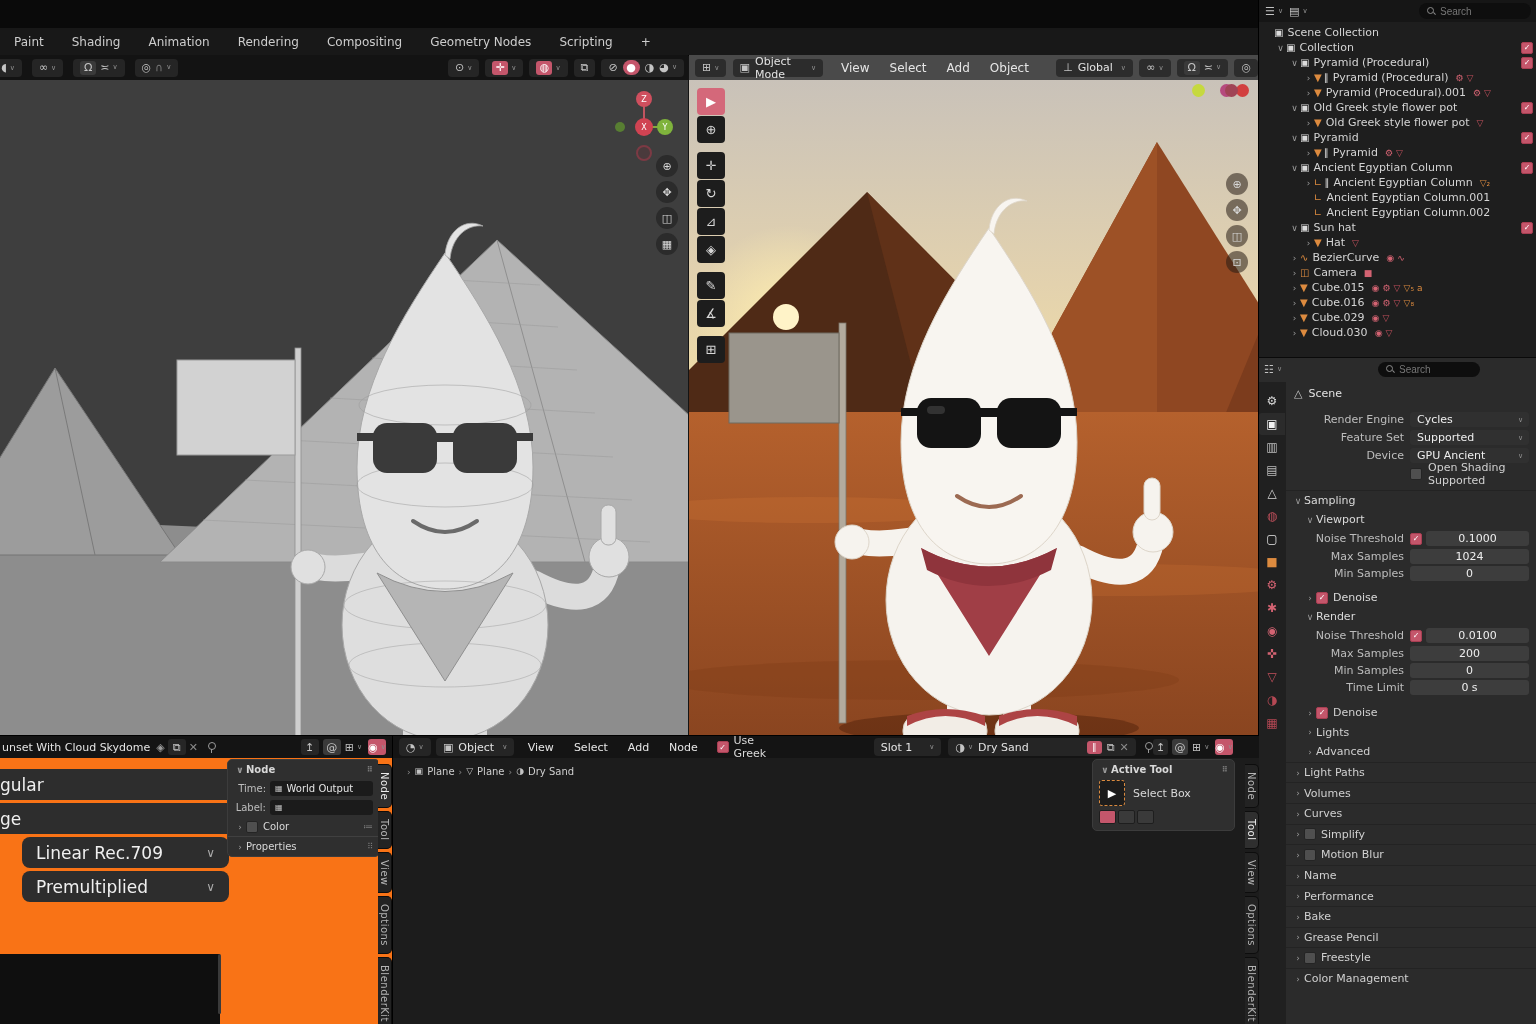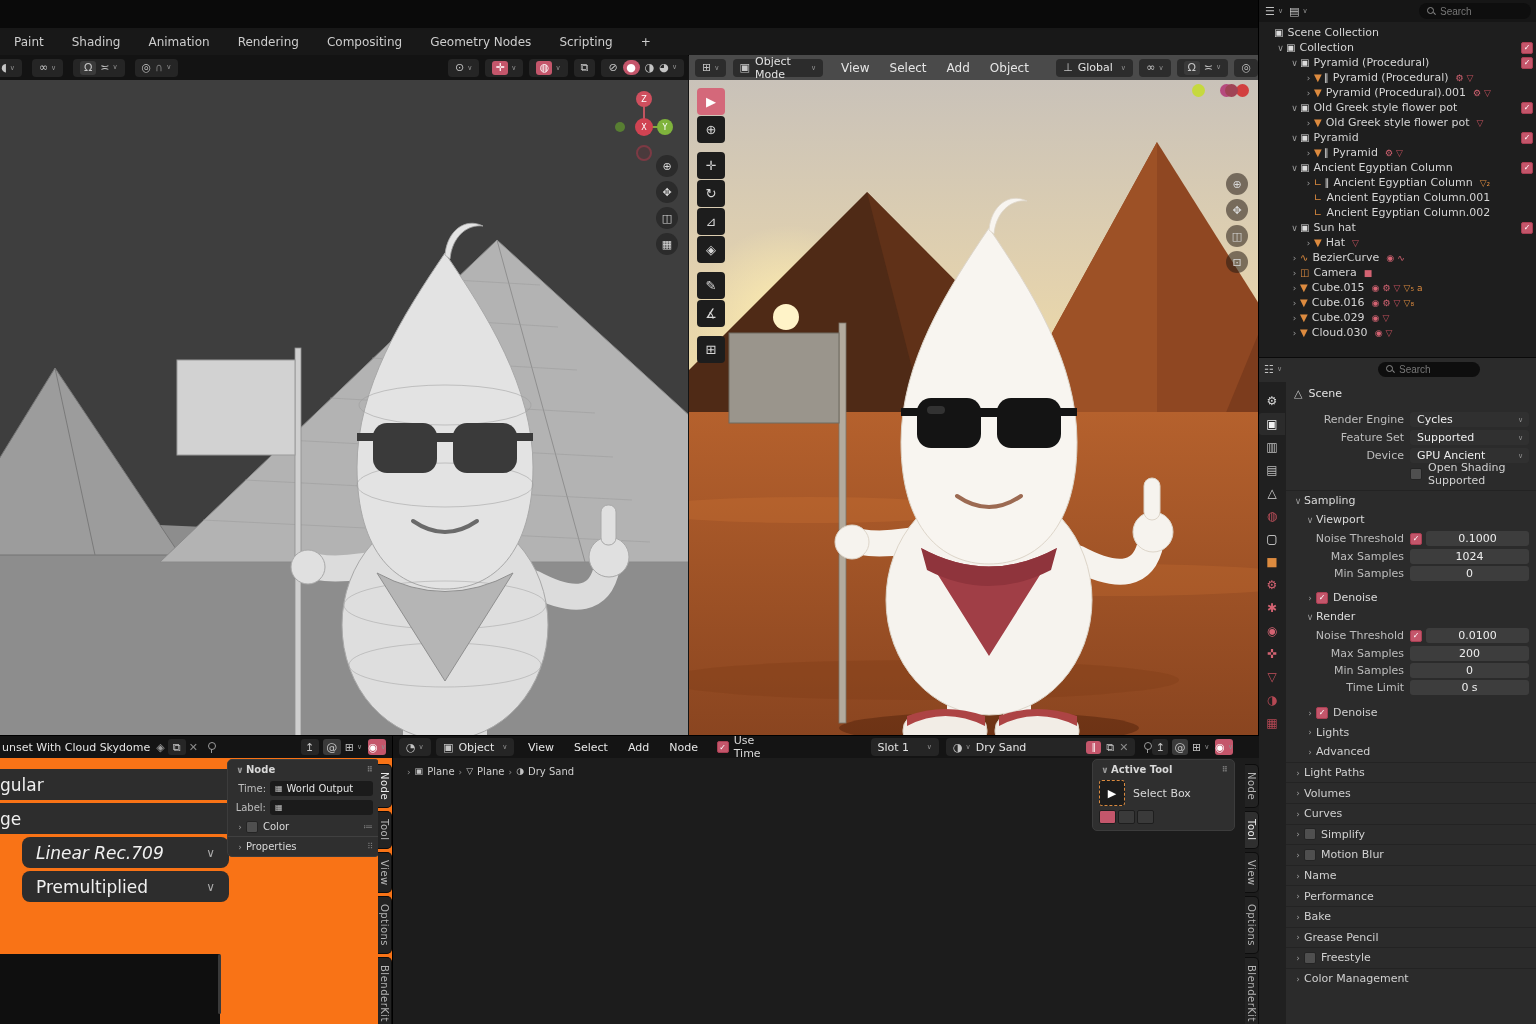--- a/index.html
+++ b/index.html
@@ -854,21 +854,21 @@
       <div>
 
           <div class="bigdd" style="top: 11px;">
             <span>gular</span>
           </div>
 
           <div class="bigdd" style="top: 45px;">
             <span>ge</span>
           </div>
 
-          <div class="bigdd ind" style="top: 79px; font-style: italic;">
+          <div class="bigdd ind" style="top: 79px;">
             <span>Linear Rec.709</span>
           </div>
 
           <div class="bigdd ind" style="top: 113px;">
             <span>Premultiplied</span>
           </div>
         </div>
       <div class="abs" style="left:0;top:196px;width:220px;bottom:0;background:#0f0f0f;"></div>
       <div class="abs" style="left:218px;top:196px;width:3px;height:60px;background:#3a3a3a;border-radius:2px;"></div>
 
@@ -929,21 +929,21 @@
       <span class="hgap" style="width:4px;"></span>
       <span class="row">
 
       <span class="menu" style="font-size:11px;">View</span>
           <span class="menu" style="font-size:11px;">Select</span>
           <span class="menu" style="font-size:11px;">Add</span>
           <span class="menu" style="font-size:11px;">Node</span>
         </span>
       <span class="hgap" style="width:10px;"></span>
       <span class="chk on"></span>
-      <span style="font-size:11px;margin-left:5px;color:#d8d8d8;">Use Time</span>
+      <span style="font-size:11px;margin-left:5px;color:#d8d8d8;">Use Greek</span>
       <span class="hgap" style="width:105px;"></span>
       <span class="well dd" style="width:62px;justify-content:space-between;">
           <span>Slot 1</span>
         </span>
       <span class="hgap" style="width:8px;"></span>
       <span class="well" style="gap:5px;width:200px;">
         <span class="ic dd">◑</span>
         <span style="flex:1;">Dry Sand</span>
         <span class="ic pinkbg btn" style="width:15px;height:13px;font-size:9px;">∥</span>
         <span class="ic">⧉</span>

